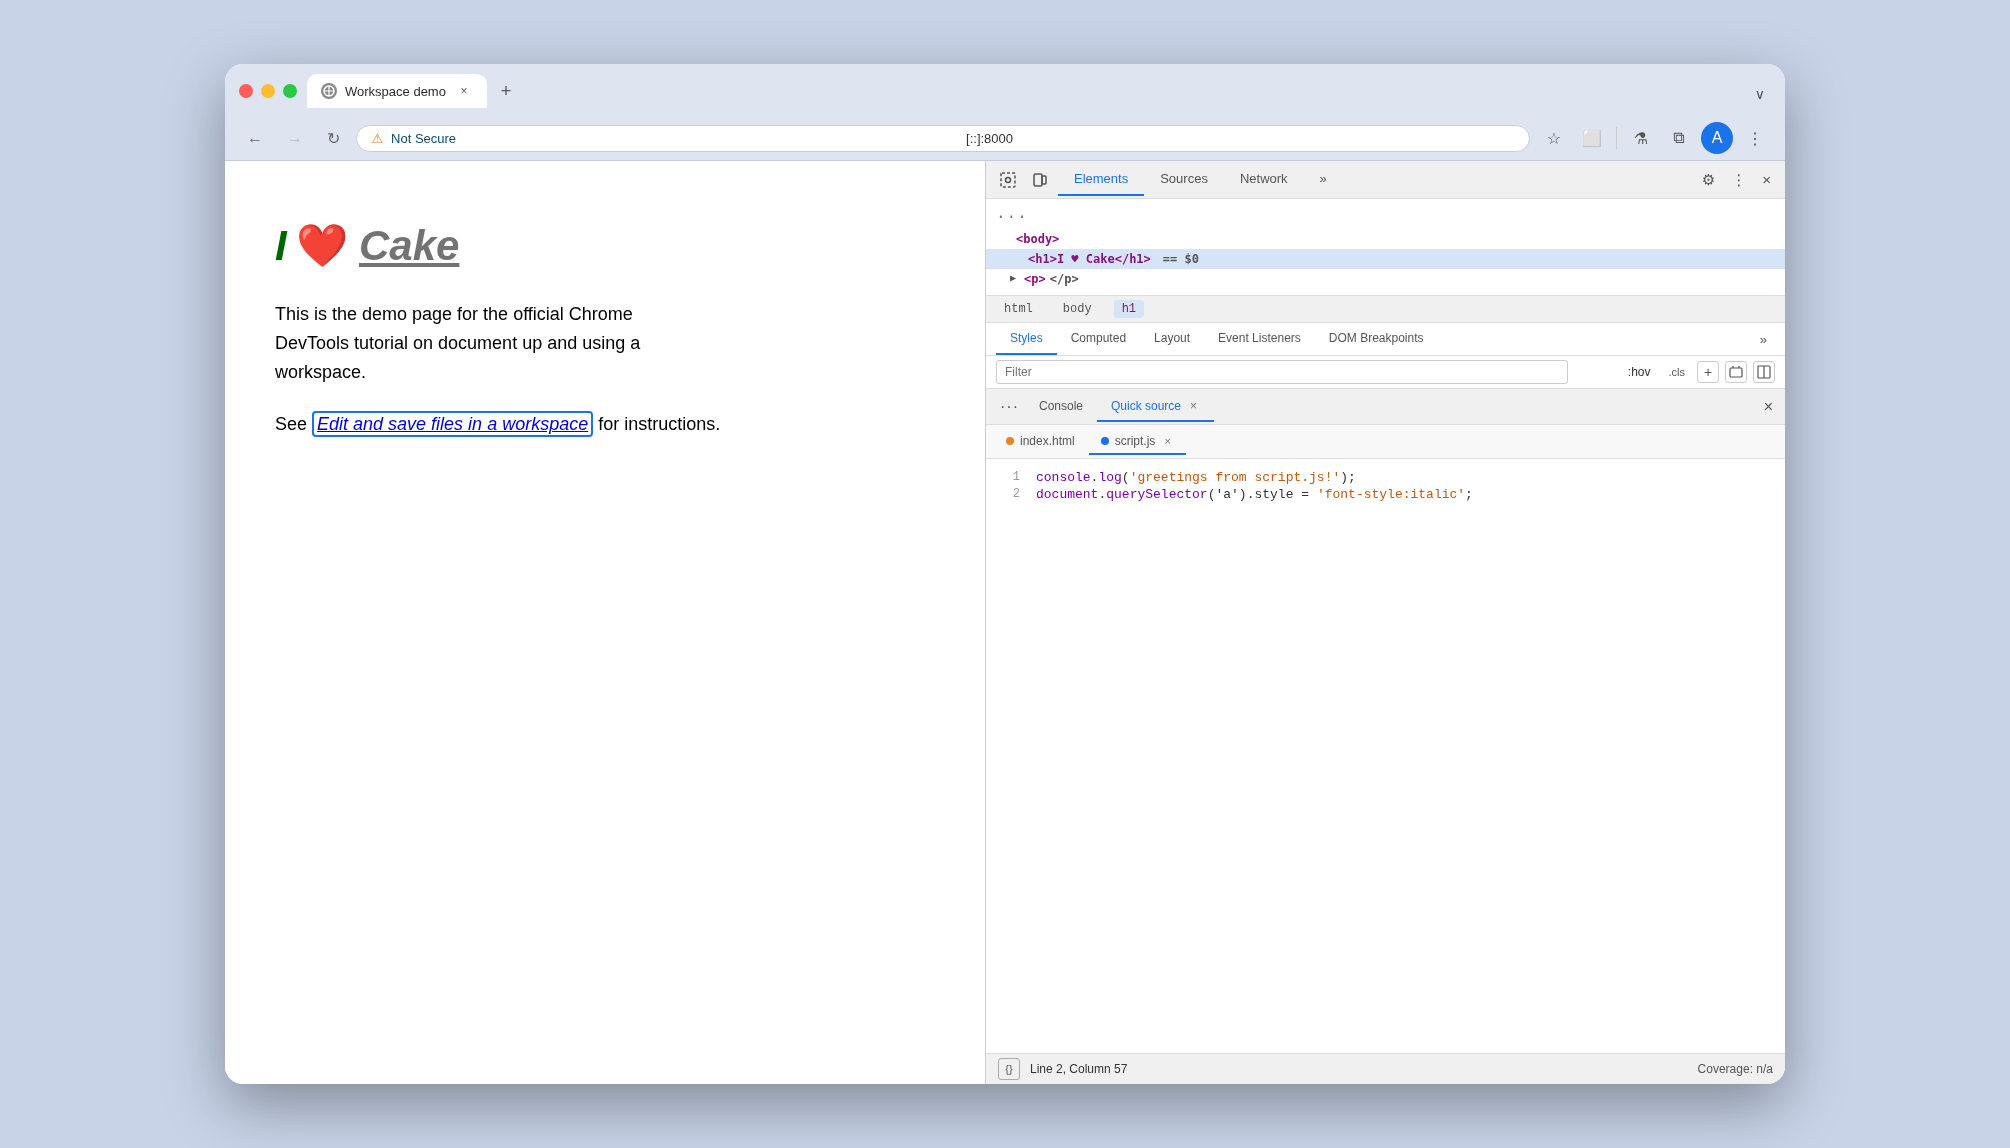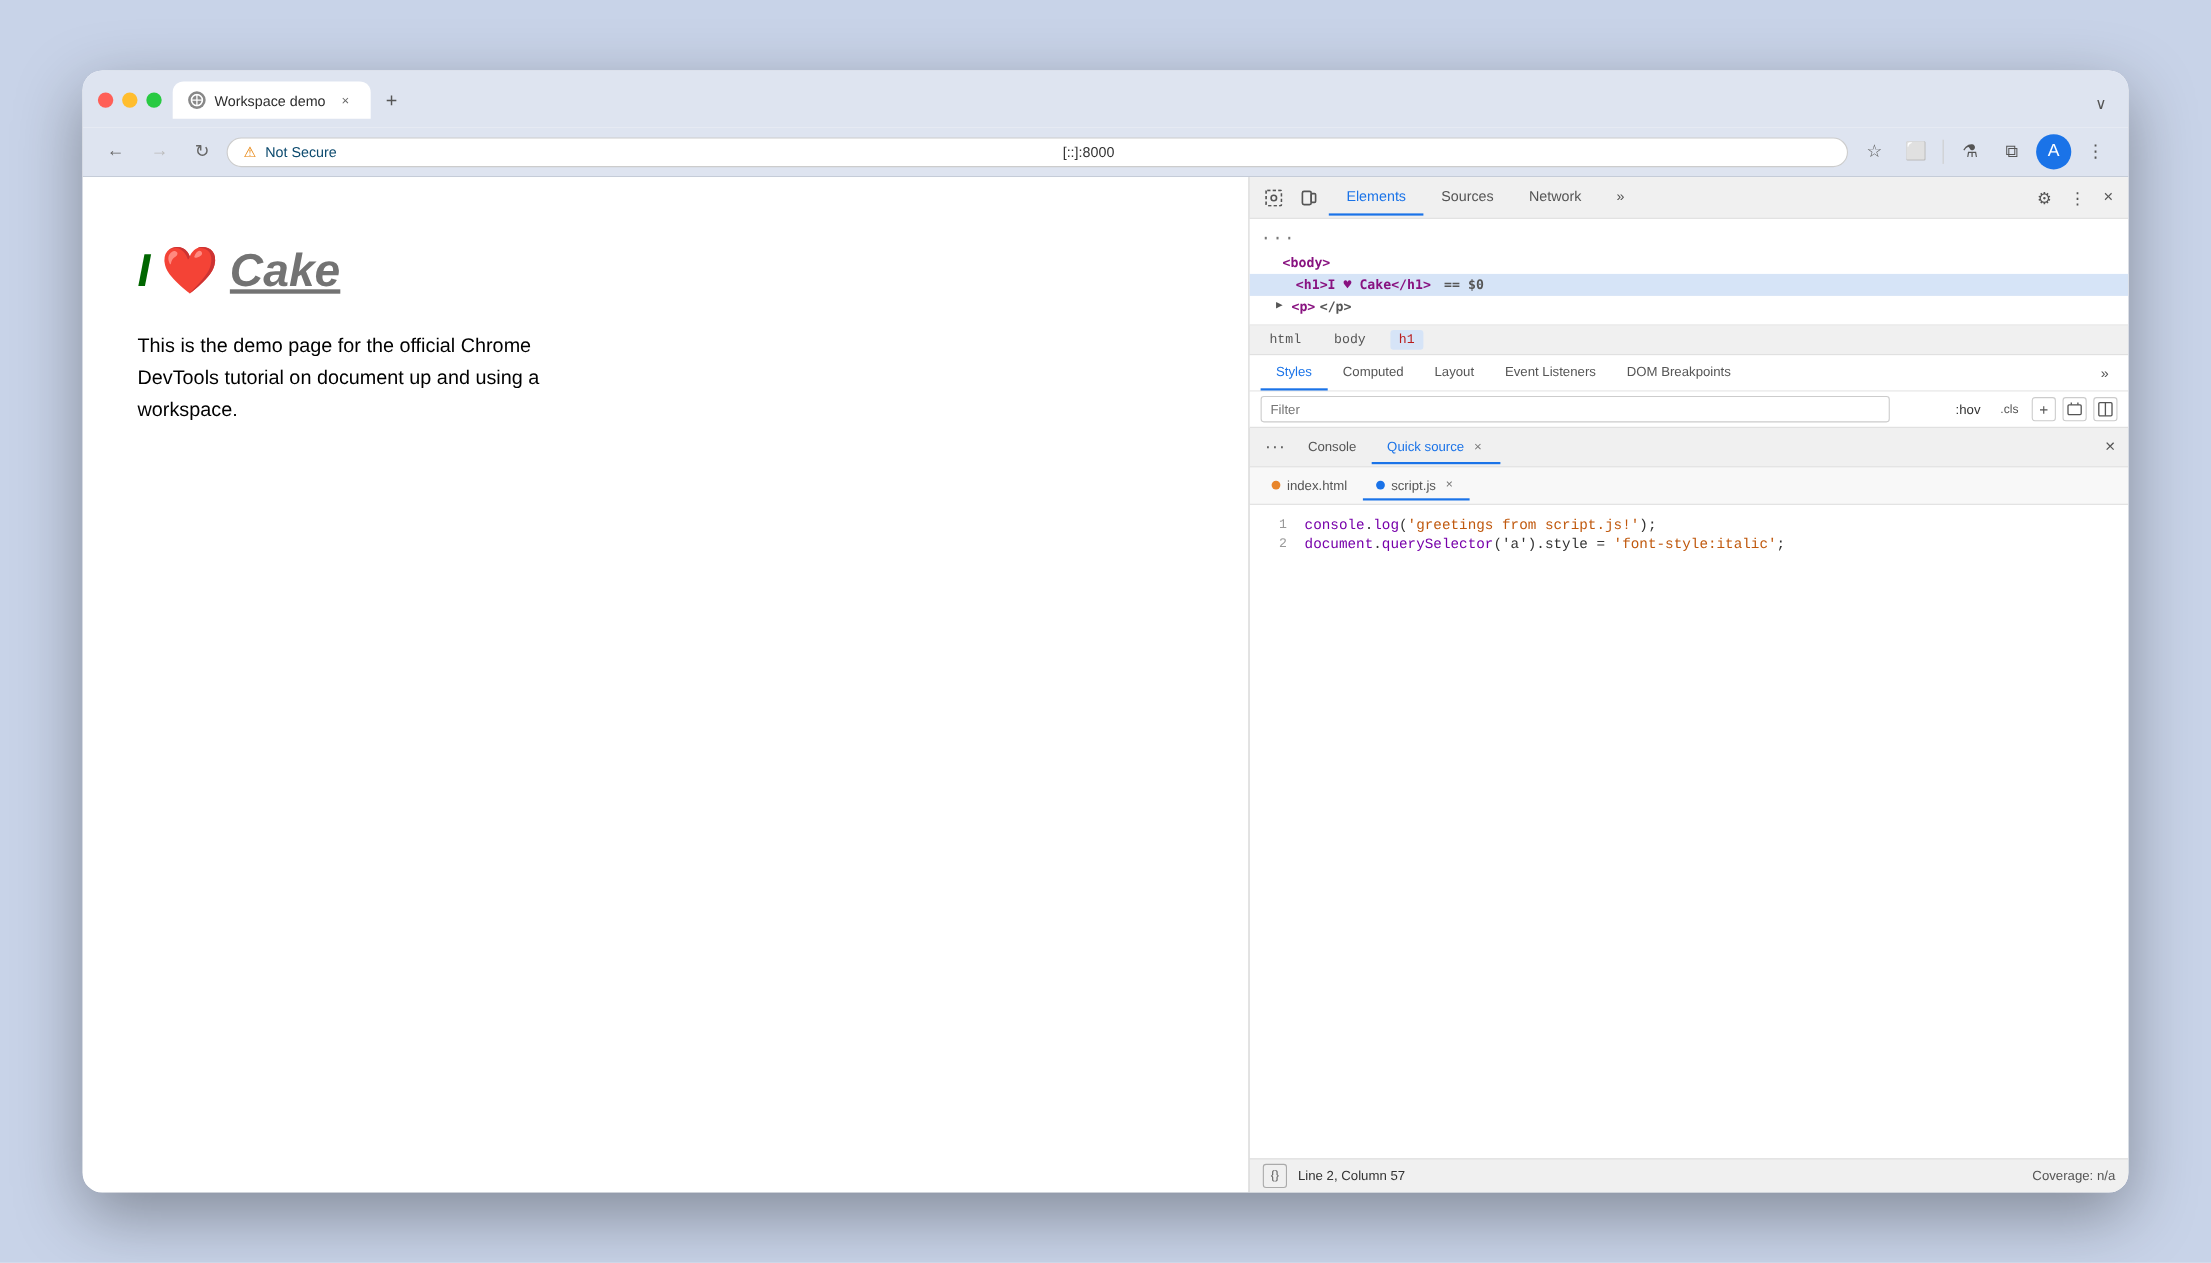--- a/index.html
+++ b/index.html
@@ -5,21 +5,21 @@
     * { box-sizing: border-box; margin: 0; padding: 0; }
     body {
       background: #c8d3e8;
       display: flex;
       justify-content: center;
       align-items: center;
       min-height: 100vh;
       font-family: -apple-system, BlinkMacSystemFont, 'Segoe UI', sans-serif;
     }
     .browser-window {
-      width: 1860px;
+      width: 1560px;
       height: 1020px;
       background: #ffffff;
       border-radius: 18px;
       box-shadow: 0 20px 60px rgba(0,0,0,0.35);
       overflow: hidden;
       display: flex;
       flex-direction: column;
     }
     
     .title-bar {
@@ -321,21 +321,21 @@
       font-family: 'Courier New', monospace;
     }
     .bc-tag {
       padding: 2px 8px;
       border-radius: 3px;
       cursor: pointer;
       color: #555;
     }
     .bc-tag.active {
       background: #d6e4f7;
-      color: #b91c1c;
+      color: #701a75;
     }
     
     .styles-tabs {
       background: white;
       border-bottom: 1px solid #ddd;
       display: flex;
       align-items: center;
       padding: 0 10px;
       gap: 0;
     }
@@ -606,20 +606,21 @@
 
   <div class="browser-content">
 
     <div class="webpage">
       <div class="page-heading">
         <h1 style="color:#006600; font-style:italic;"><span>I</span></h1>
         <span class="heart" style="font-size:42px;">❤️</span>
         <h1 style="color:#737373; font-style:italic;text-decoration:underline;"><span>Cake</span></h1>
       </div>
       <p class="page-text">This is the demo page for the official Chrome DevTools tutorial on document up and using a workspace.</p>
+      <p class="page-see-text">See <a class="page-link" href="#">Edit and save files in a workspace</a> for instructions.</p>
     </div>
 
     <div class="devtools">
 
       <div class="devtools-toolbar">
         <button class="dt-icon-btn">
           <svg width="16" height="16" viewBox="0 0 16 16" fill="none">
             <rect x="1" y="1" width="14" height="14" rx="1" stroke="#555" stroke-width="1.5" stroke-dasharray="3 2"></rect>
             <circle cx="8" cy="8" r="2.5" stroke="#555" stroke-width="1.5"></circle>
           </svg>

